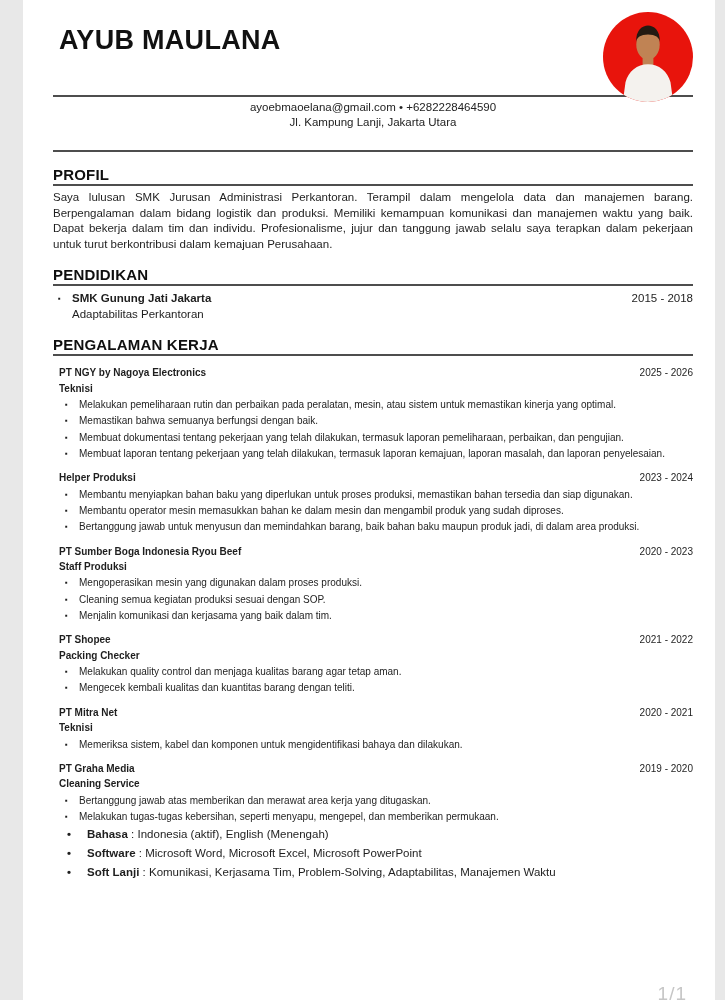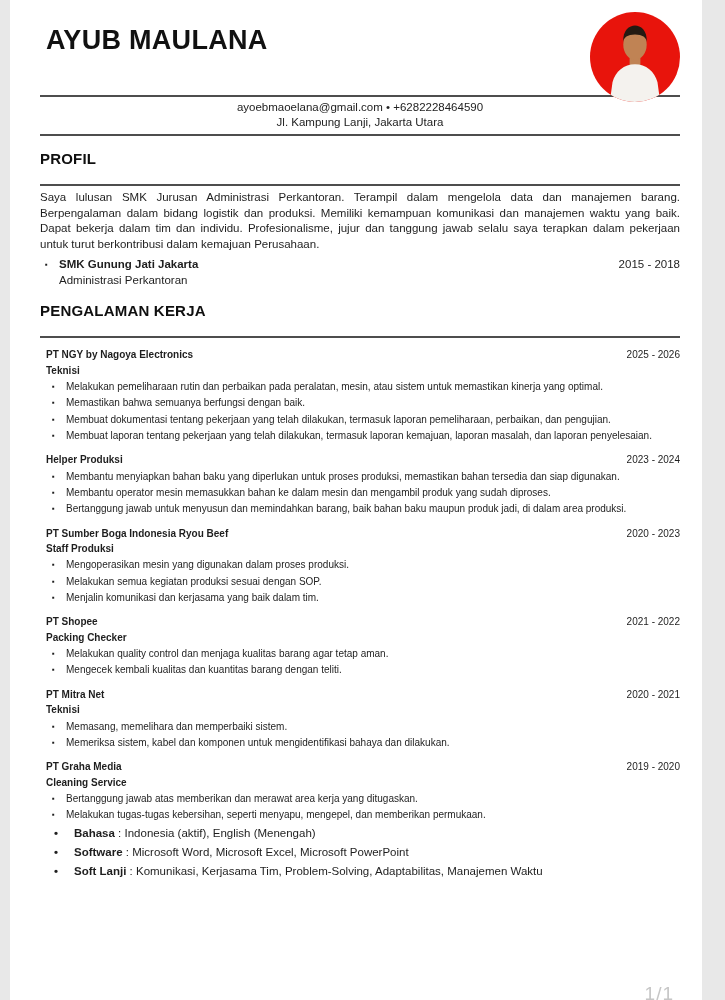--- a/index.html
+++ b/index.html
@@ -4,41 +4,41 @@
 <style>
   html,body { margin:0; padding:0; }
   body {
     width:725px; height:1000px; overflow:hidden;
     background:#e8e8e8;
     font-family:"Liberation Sans", sans-serif;
     -webkit-font-smoothing:antialiased;
   }
   .page {
     position:relative; box-sizing:border-box;
-    margin-left:10px; width:692px; height:1000px;
+    margin-left:23px; width:692px; height:1000px;
     background:#ffffff;
     padding:24px 22px 0 30px;
     overflow:hidden;
     color:#1e1e1e;
   }
   .name {
     font-size:27px; font-weight:800; color:#111;
     letter-spacing:.3px; line-height:33px; padding-left:6px;
   }
   .photo { position:absolute; top:12px; right:22px; width:90px; height:90px; }
   .contact {
     margin-top:38px;
     border-top:2px solid #4d4d4d; border-bottom:2px solid #4d4d4d;
     text-align:center; font-size:11.5px; line-height:15px;
-    padding:3px 0 4px; color:#222;
+    padding:3px 0 20px; color:#222;
   }
   .stitle {
     margin-top:13px; font-size:15px; font-weight:800; color:#0f0f0f;
     letter-spacing:.2px; line-height:19px;
-    border-bottom:2px solid #4d4d4d; padding-bottom:16px;
+    border-bottom:2px solid #4d4d4d; padding-bottom:0;
   }
   .ptext {
     margin:4px 0 0 0; font-size:11.5px; line-height:15.6px;
     text-align:justify; color:#1e1e1e;
   }
   .indent { padding-left:6px; }
   .row { display:flex; justify-content:space-between; align-items:flex-end;gap:8px; }
   .bold { font-weight:700; }
   .edu { margin-top:5px; font-size:11.5px; line-height:15.5px; }
   .edu-school { position:relative; padding-left:19px; }
@@ -90,26 +90,27 @@
     <div>ayoebmaoelana@gmail.com • +6282228464590</div>
     <div>Jl. Kampung Lanji, Jakarta Utara</div>
   </div>
 
   <div>
     <div class="stitle">PROFIL</div>
     <p class="ptext">Saya lulusan SMK Jurusan Administrasi Perkantoran. Terampil dalam mengelola data dan manajemen barang. Berpengalaman dalam bidang logistik dan produksi. Memiliki kemampuan komunikasi dan manajemen waktu yang baik. Dapat bekerja dalam tim dan individu. Profesionalisme, jujur dan tanggung jawab selalu saya terapkan dalam pekerjaan untuk turut berkontribusi dalam kemajuan Perusahaan.</p>
   </div>
 
   <div>
+    <div class="stitle">PENDIDIKAN</div>
     <div class="edu">
       <div class="row">
         <span class="edu-school bold">SMK Gunung Jati Jakarta</span>
         <span class="jperiod">2015 - 2018</span>
       </div>
-      <div class="edu-major">Administrasi Perkantoran</div>
+      <div class="edu-major">Adaptabilitas Perkantoran</div>
     </div>
   </div>
 
   <div>
     <div class="stitle">PENGALAMAN KERJA</div>
 
     <div class="job indent">
       <div class="row">
         <span class="bold">PT NGY by Nagoya Electronics</span>
         <span class="jperiod">2025 - 2026</span>
@@ -131,41 +132,40 @@
       <div class="b">Bertanggung jawab untuk menyusun dan memindahkan barang, baik bahan baku maupun produk jadi, di dalam area produksi.</div>
     </div>
 
     <div class="job indent">
       <div class="row">
         <span class="bold">PT Sumber Boga Indonesia Ryou Beef</span>
         <span class="jperiod">2020 - 2023</span>
       </div>
       <div class="jrole">Staff Produksi</div>
       <div class="b">Mengoperasikan mesin yang digunakan dalam proses produksi.</div>
-      <div class="b">Melakukan semua kegiatan produksi sesuai dengan SOP.</div>
+      <div class="b">Cleaning semua kegiatan produksi sesuai dengan SOP.</div>
       <div class="b">Menjalin komunikasi dan kerjasama yang baik dalam tim.</div>
     </div>
 
     <div class="job indent">
       <div class="row">
         <span class="bold">PT Shopee</span>
         <span class="jperiod">2021 - 2022</span>
       </div>
       <div class="jrole">Packing Checker</div>
       <div class="b">Melakukan quality control dan menjaga kualitas barang agar tetap aman.</div>
       <div class="b">Mengecek kembali kualitas dan kuantitas barang dengan teliti.</div>
     </div>
 
     <div class="job indent">
       <div class="row">
         <span class="bold">PT Mitra Net</span>
         <span class="jperiod">2020 - 2021</span>
       </div>
       <div class="jrole">Teknisi</div>
-      <div class="b">Memasang, memelihara dan memperbaiki sistem.</div>
       <div class="b">Memeriksa sistem, kabel dan komponen untuk mengidentifikasi bahaya dan dilakukan.</div>
     </div>
 
     <div class="job indent">
       <div class="row">
         <span class="bold">PT Graha Media</span>
         <span class="jperiod">2019 - 2020</span>
       </div>
       <div class="jrole">Cleaning Service</div>
       <div class="b">Bertanggung jawab atas memberikan dan merawat area kerja yang ditugaskan.</div>

